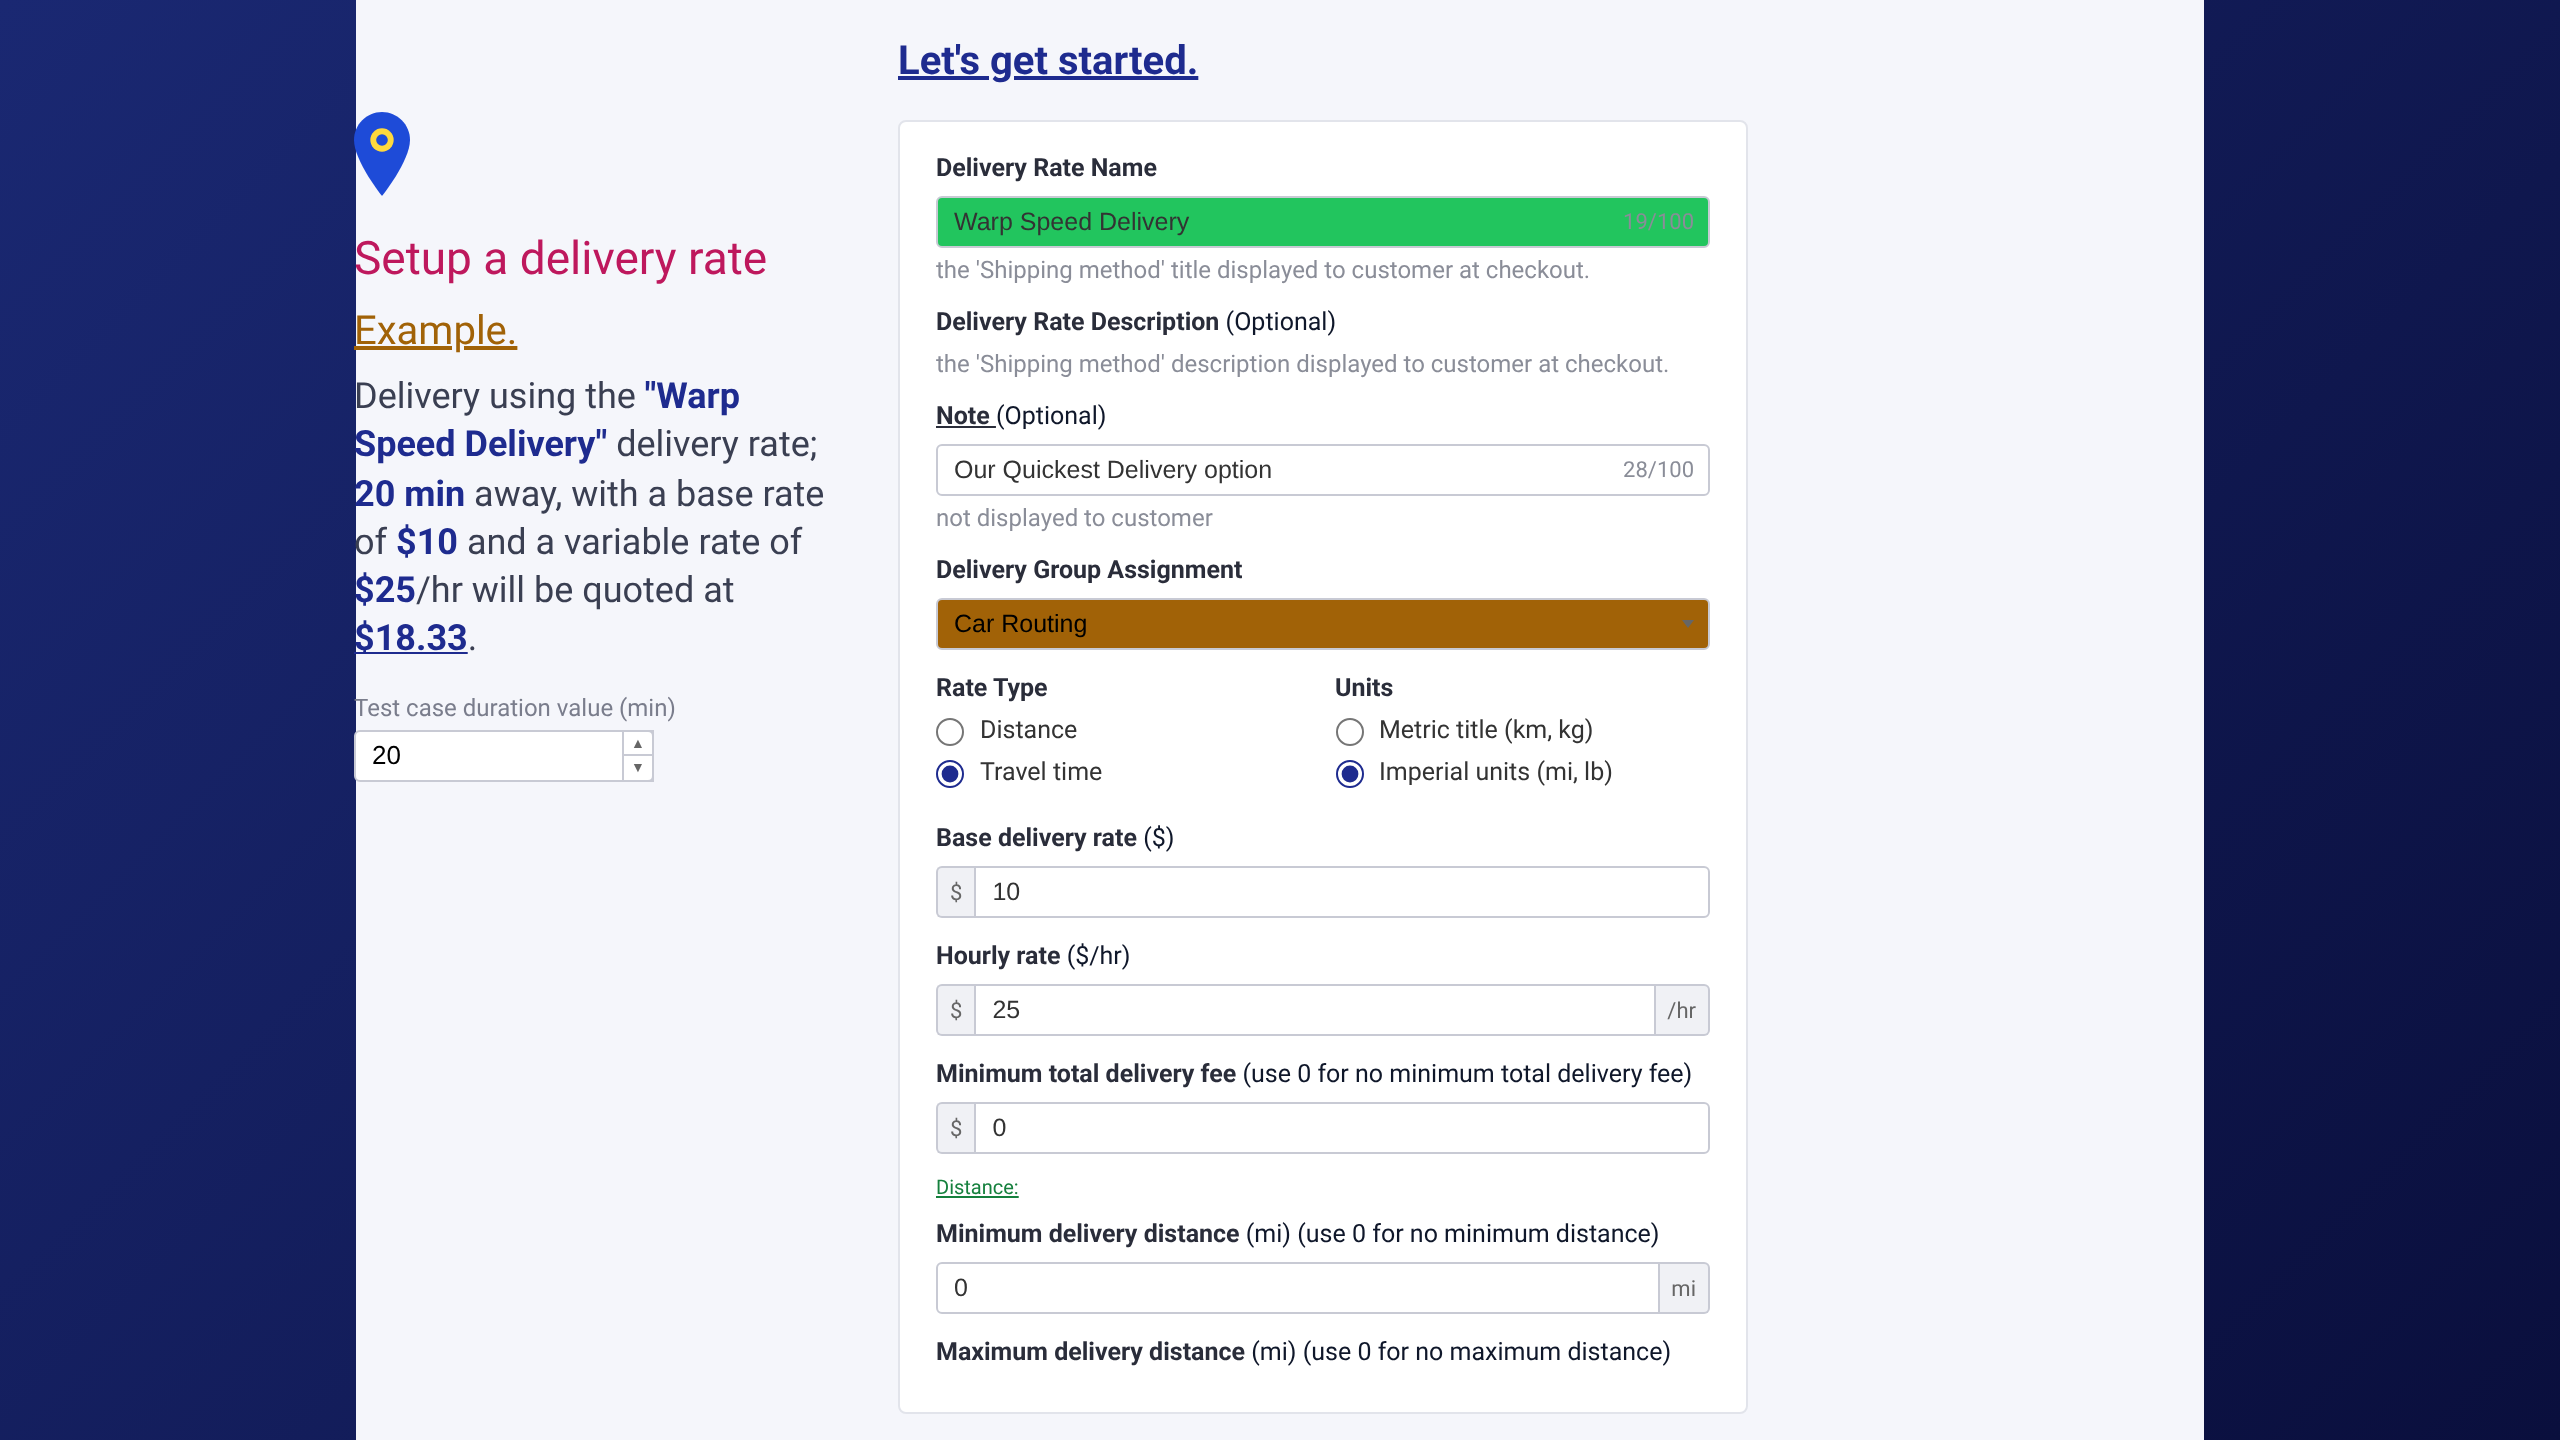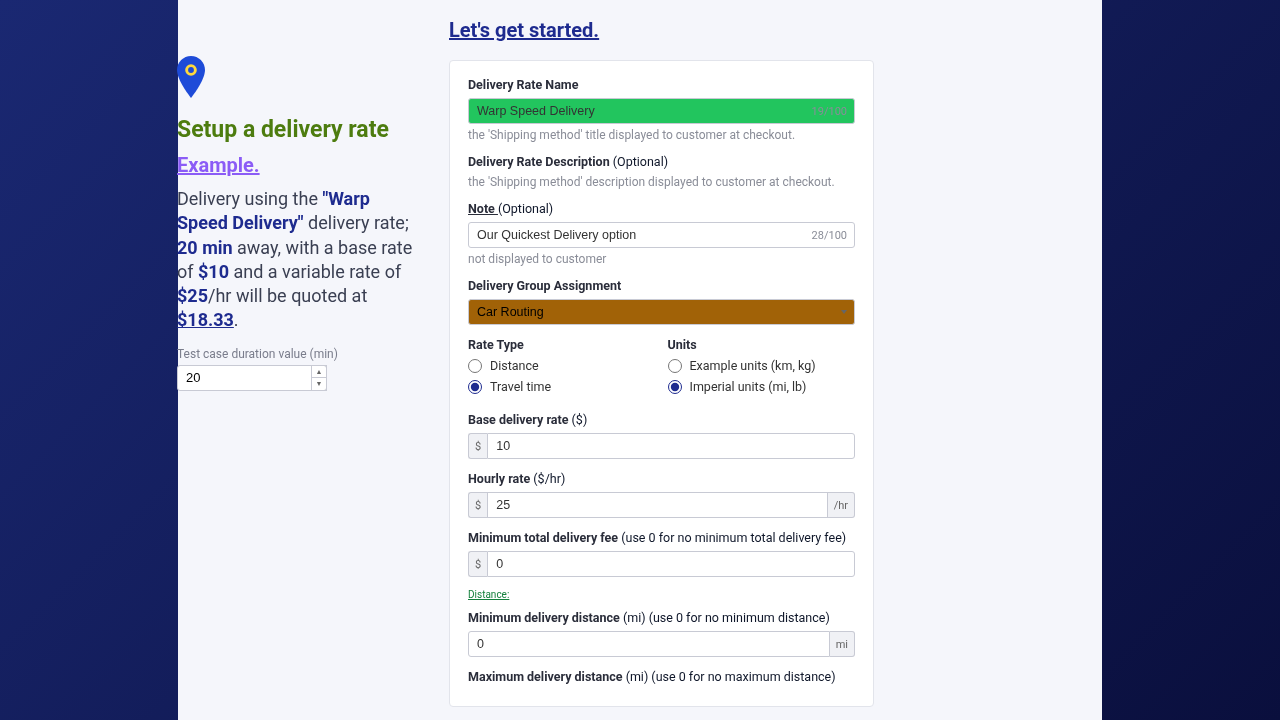--- a/index.html
+++ b/index.html
@@ -3,23 +3,23 @@
 <meta charset="utf-8">
 <style>
 *{box-sizing:border-box;margin:0;padding:0}
 body{background:linear-gradient(135deg,#1a2872 0%,#0a0f3d 100%);min-height:720px;font-family:-apple-system,BlinkMacSystemFont,"Segoe UI",Roboto,sans-serif;display:flex;justify-content:center;padding:0}
 .container{background:#f5f6fb;width:924px;min-height:720px;display:flex;padding:0}
 .left-panel{width:248px;padding:18px 0 18px 107px;margin-left:-107px;padding-left:107px;box-sizing:content-box}
 .right-panel{flex:1;padding:18px 0 0 0}
 .main-heading{color:#1e2b8f;font-size:20px;font-weight:700;text-decoration:underline;margin-bottom:18px}
 .icon-wrap{margin:0 0 14px 0}
 .pin-icon{width:28px;height:42px}
-.setup-title{color:#4d7c0f;font-size:23px;font-weight:700;margin-bottom:10px}
+.setup-title{color:#be185d;font-size:23px;font-weight:400;margin-bottom:10px}
 .setup-desc{color:#7a7d8c;font-size:15px;line-height:1.4;margin-bottom:50px}
-.example-heading{color:#8b5cf6;font-size:20px;font-weight:700;text-decoration:underline;margin-bottom:10px}
+.example-heading{color:#a16207;font-size:20px;font-weight:400;text-decoration:underline;margin-bottom:10px}
 .example-text{font-size:18px;line-height:1.35;color:#3a3f52;margin-bottom:14px}
 .example-text .hl{color:#1e2b8f;font-weight:700}
 .example-text .ul{text-decoration:underline}
 .test-label{font-size:12px;color:#7a7d8c;margin-bottom:4px}
 .test-input-wrap{position:relative;width:150px}
 .test-input{width:100%;height:26px;border:1px solid #c8cad4;border-radius:3px;padding:0 8px;font-size:13px}
 .spinner{position:absolute;right:0;top:0;width:16px;height:26px;display:flex;flex-direction:column;border-left:1px solid #c8cad4}
 .spinner div{flex:1;display:flex;align-items:center;justify-content:center;font-size:7px;color:#666;cursor:pointer;border:1px solid #c8cad4;border-left:none}
 .spinner div:first-child{border-bottom:none}
 .form-card{background:#fff;border:1px solid #e2e4eb;border-radius:4px;padding:16px 18px;width:425px}
@@ -114,21 +114,21 @@
             </label>
     <label class="radio-opt">
               <input type="radio" name="rt" checked="" style="">
               <span>Travel time</span>
             </label>
    </div>
    <div class="radio-col">
     <label class="field-label">Units</label>
     <label class="radio-opt">
               <input type="radio" name="un" style="">
-              <span>Example units (km, kg)</span>
+              <span>Metric title (km, kg)</span>
             </label>
     <label class="radio-opt">
               <input type="radio" name="un" checked="" style="">
               <span>Imperial units (mi, lb)</span>
             </label>
    </div>
   </div>
 
   <div class="field">
    <label class="field-label"><span>Base delivery rate </span><span class="opt">($)</span></label>

